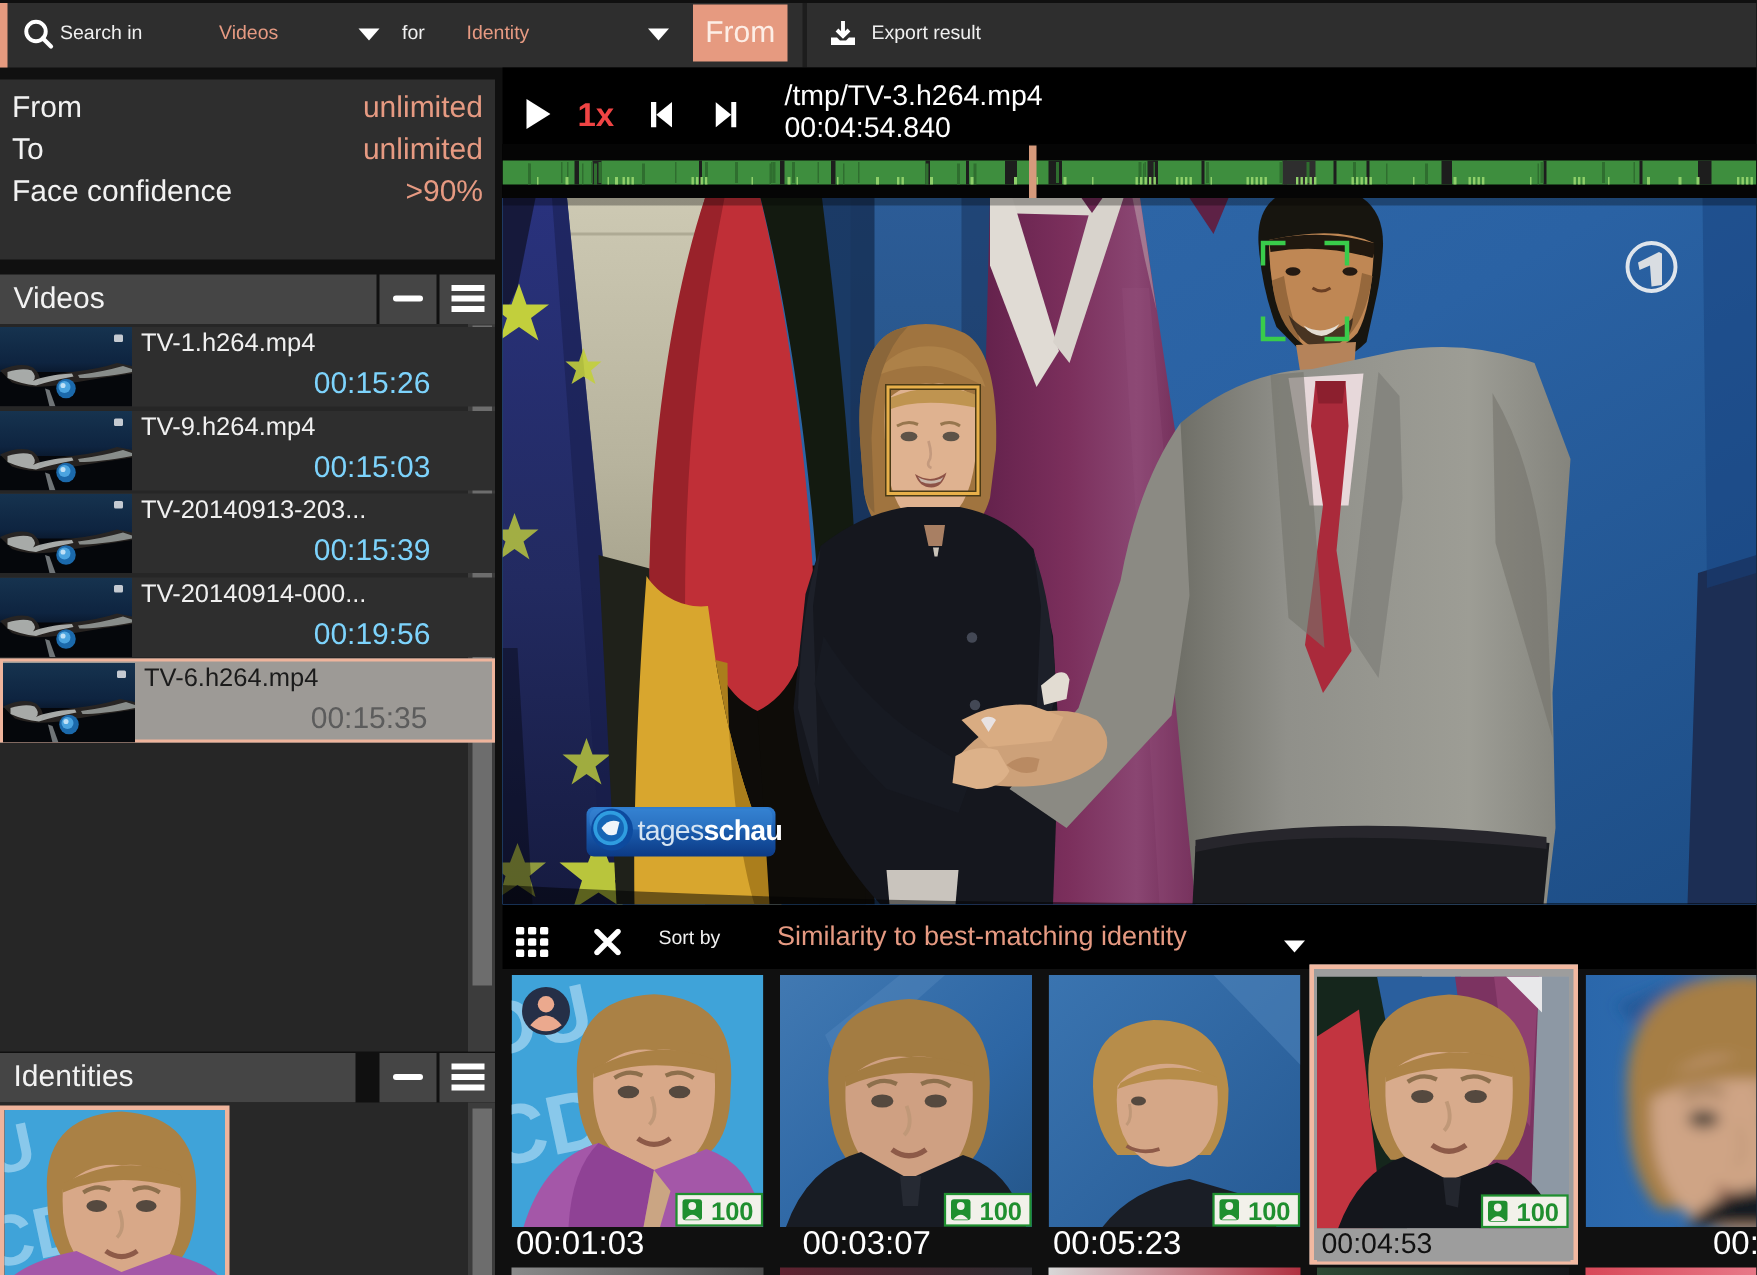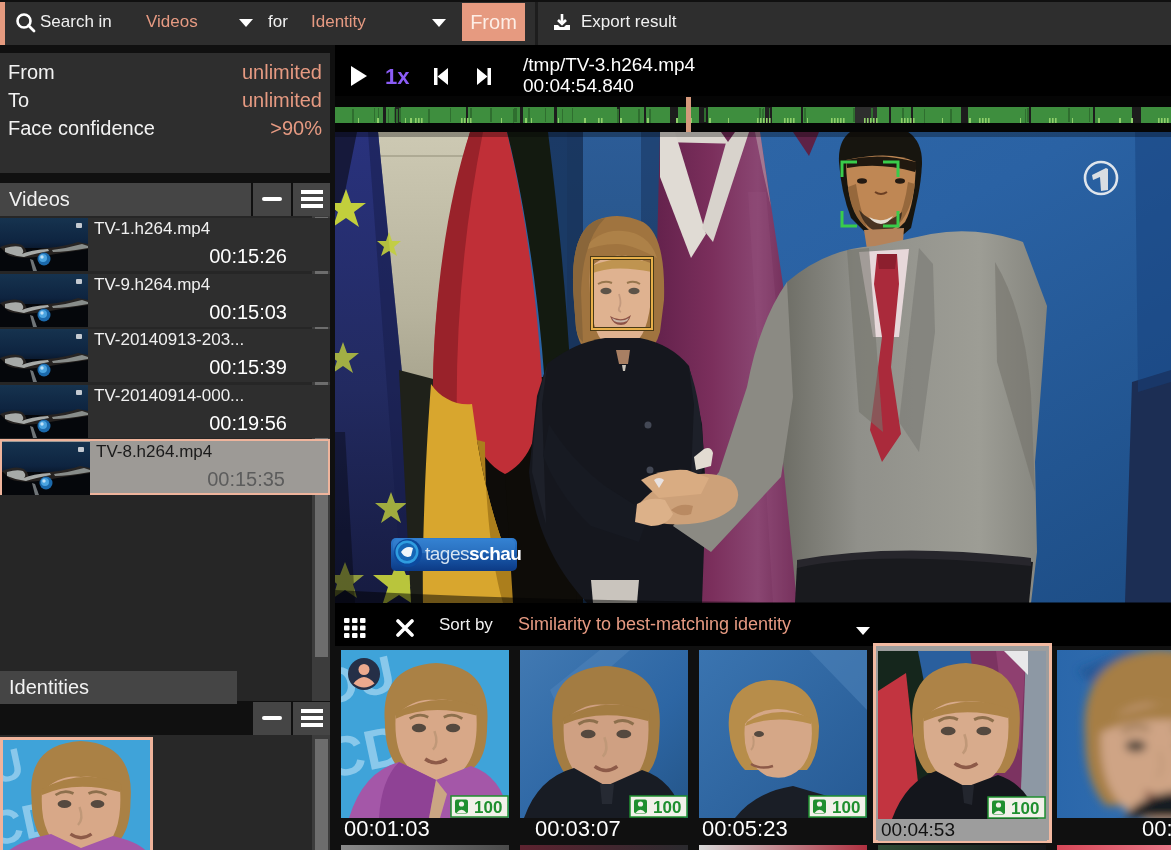--- a/index.html
+++ b/index.html
@@ -3,49 +3,49 @@
 <meta charset="utf-8">
 <style>
 *{margin:0;padding:0;box-sizing:border-box;}
 html,body{width:1171px;height:850px;background:#161616;overflow:hidden;
   font-family:"Liberation Sans", sans-serif;}
 #app{position:relative;width:1171px;height:850px;background:#101010;}
 .abs{position:absolute;}
 
 #topbar{left:0;top:2px;width:1171px;height:43px;background:#2e2e2e;color:#eee;}
 #topstrip{left:0;top:2px;width:5px;height:43px;background:#e59a7f;}
-.tb{position:absolute;top:0;height:43px;line-height:43px;font-size:17px;color:#f0f0f0;}
+.tb{position:absolute;top:0;height:43px;line-height:43px;font-size:13px;color:#f0f0f0;}
 .salmon{color:#e69a82;}
 .caret{position:absolute;width:0;height:0;border-left:7px solid transparent;border-right:7px solid transparent;border-top:8px solid #fff;}
 #startbtn{position:absolute;left:462px;top:3px;width:63px;height:38px;background:#e69a80;color:#fdeee6;font-size:20px;text-align:center;line-height:38px;}
 #tbsep{position:absolute;left:535px;top:2px;width:3px;height:43px;background:#1d1d1d;}
 
 #params{left:0;top:53px;width:330px;height:120px;background:#2e2e2e;}
 .prow{position:absolute;left:8px;width:314px;height:28px;line-height:28px;font-size:20px;color:#f2f2f2;}
 .prow .v{float:right;color:#e69a82;}
 .phead{position:absolute;left:0;width:330px;height:33px;background:#454545;color:#f2f2f2;font-size:20px;line-height:33px;}
 .phead .t{margin-left:9px;}
 .hbtn{position:absolute;top:0;height:33px;background:#454545;}
 .minus{position:absolute;left:9px;top:14px;width:20px;height:4px;border-radius:2px;background:#fff;}
 .hline{position:absolute;left:8px;width:22px;height:4px;background:#fff;}
 #vlist{left:0;top:216px;width:330px;height:485px;background:#262626;}
 .vitem{position:absolute;left:0;width:330px;height:53px;background:#2e2e2e;}
 .vthumb{position:absolute;left:0;top:0;width:88px;height:53px;overflow:hidden;}
 .vtitle{position:absolute;left:94px;top:1px;font-size:17px;color:#f0f0f0;white-space:nowrap;}
-.vdur{position:absolute;right:43px;top:27px;font-size:20px;color:#ffffff;}
+.vdur{position:absolute;right:43px;top:27px;font-size:20px;color:#7dd3fc;}
 #vscroll{left:312px;top:216px;width:18px;height:485px;background:#3c3c3c;}
 #vscrollthumb{left:315px;top:217px;width:13px;height:440px;background:#6d6d6d;}
 #identities{left:0;top:735px;width:330px;height:115px;background:#282828;}
 #iscroll{left:312px;top:735px;width:18px;height:115px;background:#3c3c3c;}
 #iscrollthumb{left:315px;top:739px;width:13px;height:111px;background:#6d6d6d;}
 #idthumb{left:0px;top:737px;width:153px;height:118px;border:3px solid #efb49c;}
 
 #player{left:335px;top:45px;width:836px;height:87px;background:#000;}
 #pfile{position:absolute;left:188px;top:9px;font-size:19px;color:#fff;line-height:21px;}
-.ctl{position:absolute;color:#8b5cf6;}
+.ctl{position:absolute;color:#ef4444;}
 #timeline{position:absolute;left:335px;top:96px;width:836px;height:36px;background:#000;}
 #playhead{position:absolute;left:686px;top:97px;width:5px;height:35px;background:#d69a7c;}
 
 #video{left:335px;top:132px;width:836px;height:471px;background:#2a65a8;overflow:hidden;}
 
 #rtools{left:335px;top:603px;width:836px;height:43px;background:#000;color:#fff;}
 .rtime{position:absolute;top:818px;height:23px;font-size:22px;color:#fff;padding-left:3px;line-height:22px;}
 </style>
 </head>
 <body>
@@ -200,25 +200,25 @@
 <rect y="30" width="88" height="23" fill="#05070b"></rect>
 <path d="M0 29 Q 14 23 22 27 Q 29 33 25 39 Q 33 31 48 30 Q 66 28 78 24 L 88 26 L 88 31 Q 60 35 44 38 Q 20 42 8 37 Z" fill="#2a2622" opacity="0.9"></path>
 <path d="M5 30 Q 15 27 21 29 Q 25 33 22 36 Q 30 32 48 31 L 49 33 Q 33 36 24 39 Q 14 38 5 34 Z" fill="#c8cdcb" opacity="0.8"></path>
 <path d="M52 32 Q 68 30 82 26 L 88 28 L 88 30 Q 66 34 53 34 Z" fill="#aab0ae" opacity="0.75"></path>
 <circle cx="44" cy="41" r="6.5" fill="#1c6fb4" opacity="0.95"></circle>
 <circle cx="43" cy="40" r="4" fill="#4ba4e0"></circle>
 <circle cx="42" cy="39" r="1.7" fill="#bfe0f6"></circle>
 <rect x="76" y="5" width="6" height="5" rx="1" fill="#d8dce0" opacity="0.9"></rect>
 <path d="M30 41 L 33 53 L 37 53 L 33 42 Z" fill="#8a9092" opacity="0.8"></path>
 </svg></div>
-  <div class="vtitle" style="color:#1b1b1b;">TV-8.h264.mp4</div>
+  <div class="vtitle" style="color:#1b1b1b;">TV-6.h264.mp4</div>
       <div class="vdur" style="color:#5c5c5c;">00:15:35</div>
     </div>
 
-  <div class="phead" style="top:671px;width:237px"><span class="t">Identities</span></div>
+  <div class="phead" style="top:702px;width:237px"><span class="t">Identities</span></div>
   <div class="hbtn" style="top:702px;left:253px;width:38px">
       <div class="minus"></div>
     </div>
   <div class="hbtn" style="top:702px;left:293px;width:37px">
      <div class="hline" style="top:7px"></div>
       <div class="hline" style="top:14px"></div>
       <div class="hline" style="top:21px"></div>
   </div>
   <div class="abs" id="identities"></div>
   <div class="abs" id="iscroll"></div>

